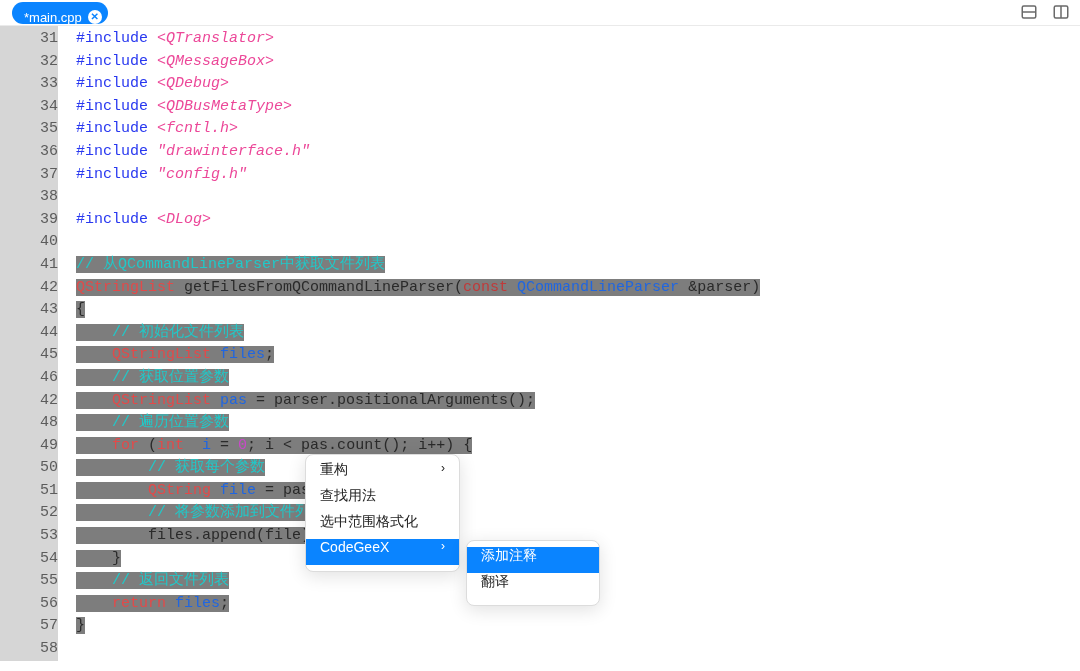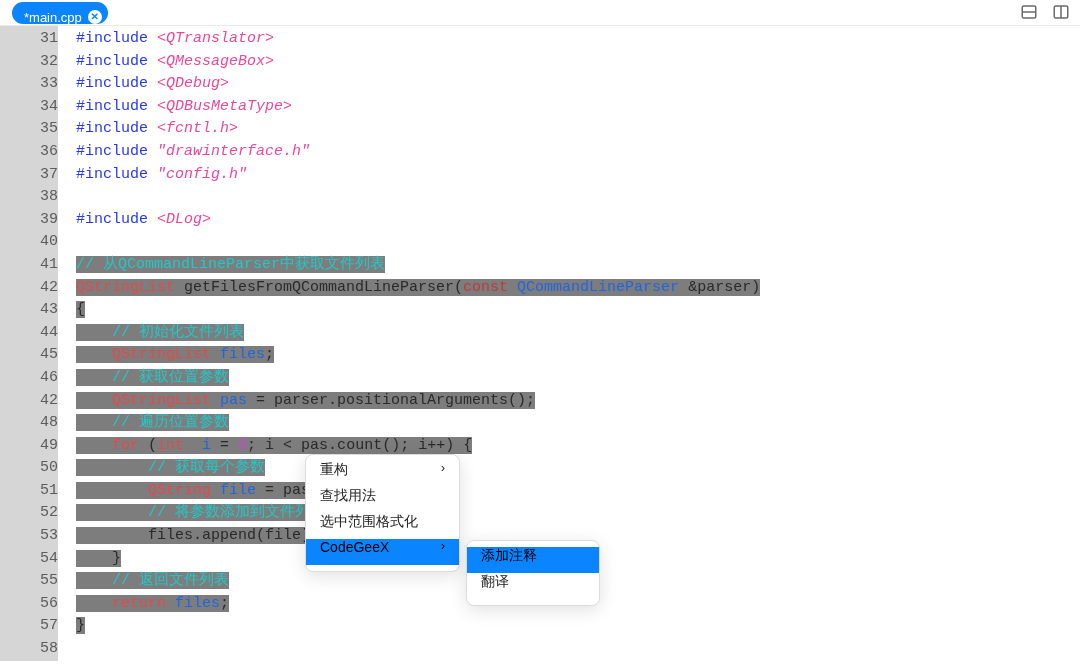--- a/index.html
+++ b/index.html
@@ -118,21 +118,21 @@
 }
 .ctx .mi {
   height: 26px;
   display: flex;
   align-items: flex-start;
   padding: 0 14px;
   justify-content: space-between;
   white-space: nowrap;
   cursor: default;
 }
-.ctx .mi.active { background: #0a84ff; color: #000000; }
+.ctx .mi.active { background: #0a84ff; color: #ffffff; }
 .ctx .arrow { margin-left: 40px; font-size: 12px; }
 
 .ctx1 { left: 305px; top: 454px; width: 155px; }
 .ctx2 { left: 466px; top: 540px; width: 134px; }
 </style>
 </head>
 <body>
 
 <div class="tabbar">
   <div class="tab">

